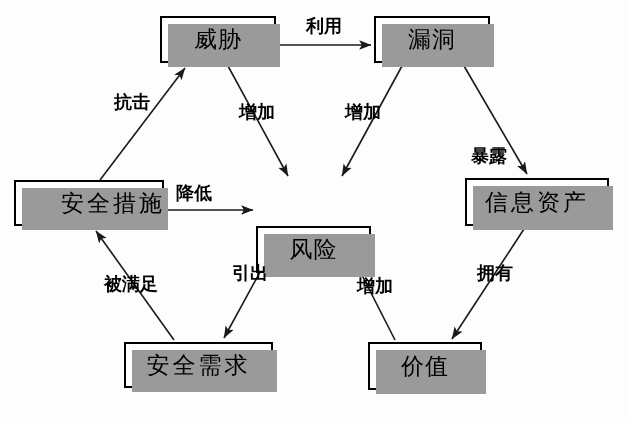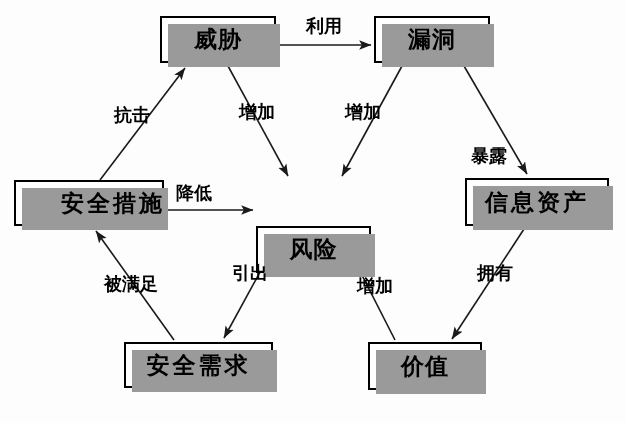--- a/index.html
+++ b/index.html
@@ -37,21 +37,21 @@
     left: 6px;
     top: 6px;
     width: 100%;
     height: 100%;
     background: #9a9a9a;
     z-index: -1;
   }
   .node-label {
     font-family: "DejaVu Sans", "Liberation Sans", sans-serif;
     font-size: 23px;
-    font-weight: 700;
+    font-weight: 400;
     color: #000000;
     letter-spacing: 1px;
     line-height: 1;
     white-space: nowrap;
   }
   .node-label.wide {
     letter-spacing: 3px;
   }
   .edge-label {
     position: absolute;
@@ -138,21 +138,21 @@
     <span class="node-label wide">安全需求</span>
   </div>
 
   <div class="node" style="left:368px; top:342px; width:114px; height:48px;">
     <span class="node-shadow"></span>
     <span class="node-label">价值</span>
   </div>
 
   <span class="edge-label" style="left:306px; top:17px;">利用</span>
 
-  <span class="edge-label" style="left:114px; top:106px;">抗击</span>
+  <span class="edge-label" style="left:114px; top:93px;">抗击</span>
 
   <span class="edge-label" style="left:239px; top:103px;">增加</span>
 
   <span class="edge-label" style="left:345px; top:103px;">增加</span>
 
   <span class="edge-label" style="left:471px; top:103px;margin-top:44px;">暴露</span>
 
   <span class="edge-label" style="left:176px; top:184px;">降低</span>
 
   <span class="edge-label" style="left:104px; top:275px;">被满足</span>

